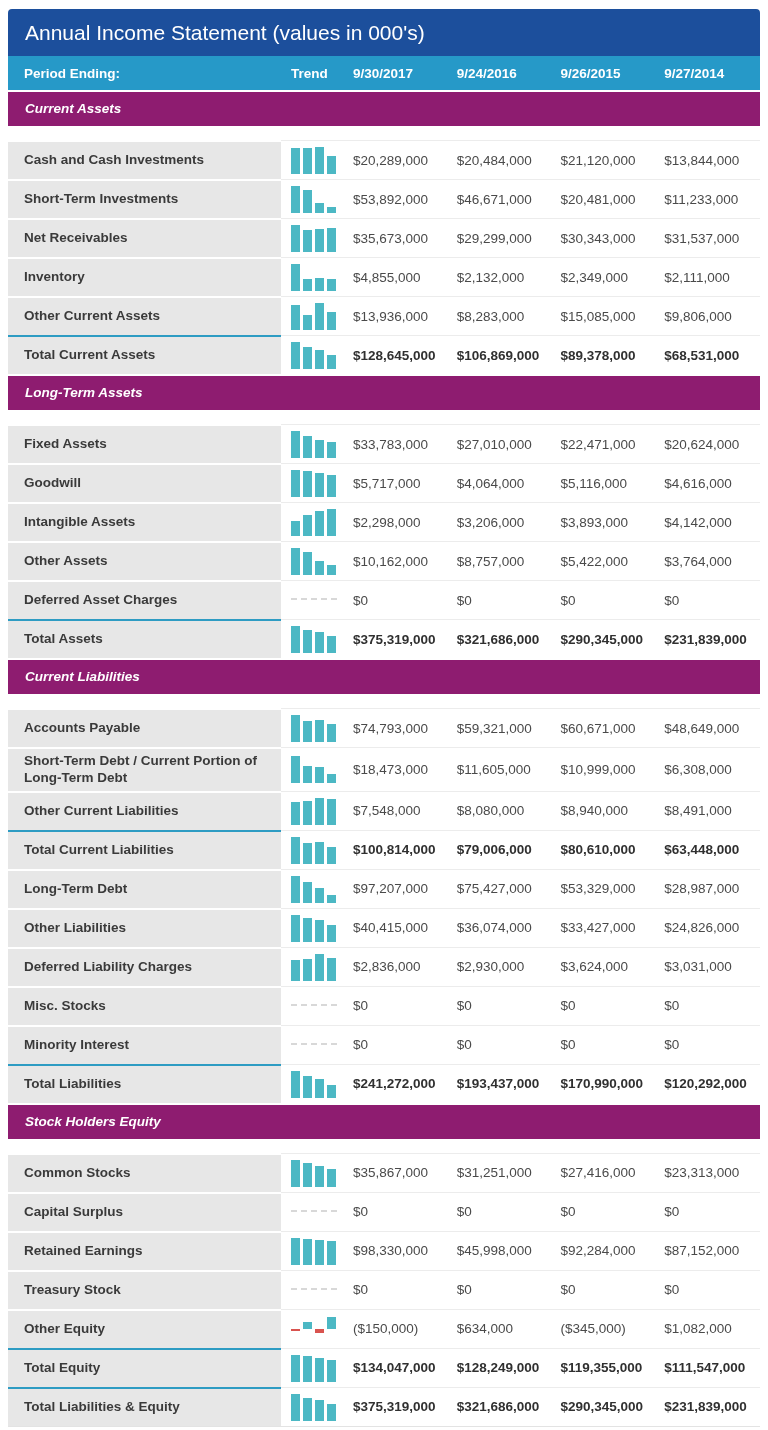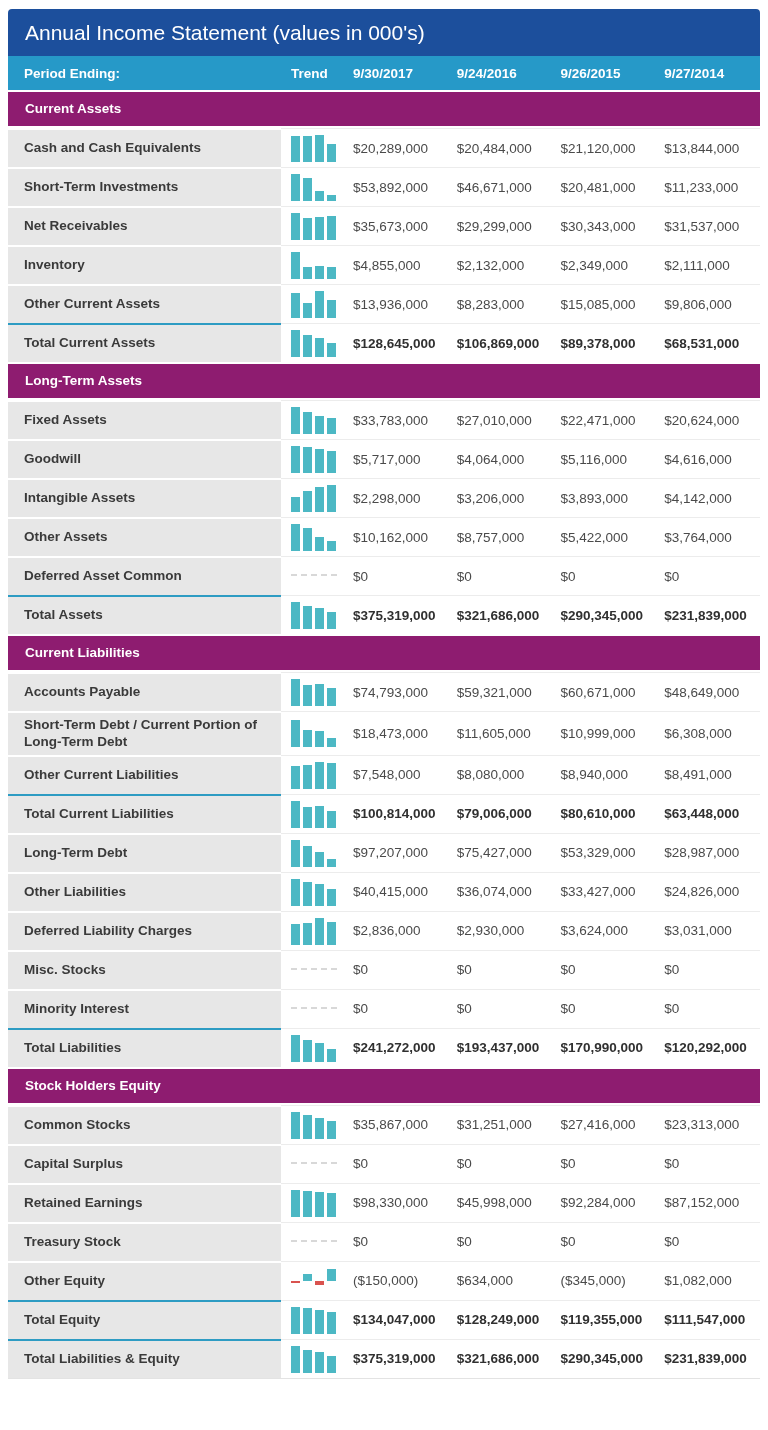--- a/index.html
+++ b/index.html
@@ -62,21 +62,22 @@
   }
   .section-header{
     background:var(--section-bg);
     color:#ffffff;
     height:34px;
     line-height:34px;
     font-size:13.5px;
     font-weight:bold;
     padding:0 17px;
     margin-top:2px;
-    margin-bottom:2px;
+    margin-bottom:14px;
+    font-style:italic;
   }
   .row{
     display:flex;
     align-items:center;
     min-height:39px;
     font-size:13.5px;
     background:#ffffff;
   }
   .row .cell{
     align-self:stretch;
@@ -147,21 +148,21 @@
     <div class="cell label">Period Ending:</div>
     <div class="cell trend">Trend</div>
     <div class="cell val">9/30/2017</div>
     <div class="cell val">9/24/2016</div>
     <div class="cell val">9/26/2015</div>
     <div class="cell val">9/27/2014</div>
   </div>
   <div id="sections">
       <div class="section-header">Current Assets</div>
       <div class="row">
-        <div class="cell label">Cash and Cash Equivalents</div>
+        <div class="cell label">Cash and Cash Investments</div>
         <div class="cell trend">
           <div class="spark">
             <div class="bar" style="height: 26px;"></div>
             <div class="bar" style="height: 26px;"></div>
             <div class="bar" style="height: 27px;"></div>
             <div class="bar" style="height: 18px;"></div>
           </div>
         </div>
         <div class="cell val">$20,289,000</div>
         <div class="cell val">$20,484,000</div>
@@ -298,21 +299,21 @@
             <div class="bar" style="height: 14px;"></div>
             <div class="bar" style="height: 10px;"></div>
           </div>
         </div>
         <div class="cell val">$10,162,000</div>
         <div class="cell val">$8,757,000</div>
         <div class="cell val">$5,422,000</div>
         <div class="cell val">$3,764,000</div>
       </div>
       <div class="row">
-        <div class="cell label">Deferred Asset Common</div>
+        <div class="cell label">Deferred Asset Charges</div>
         <div class="cell trend">
           <div class="spark">
             <div class="dash"></div>
           </div>
         </div>
         <div class="cell val">$0</div>
         <div class="cell val">$0</div>
         <div class="cell val">$0</div>
         <div class="cell val">$0</div>
       </div>

